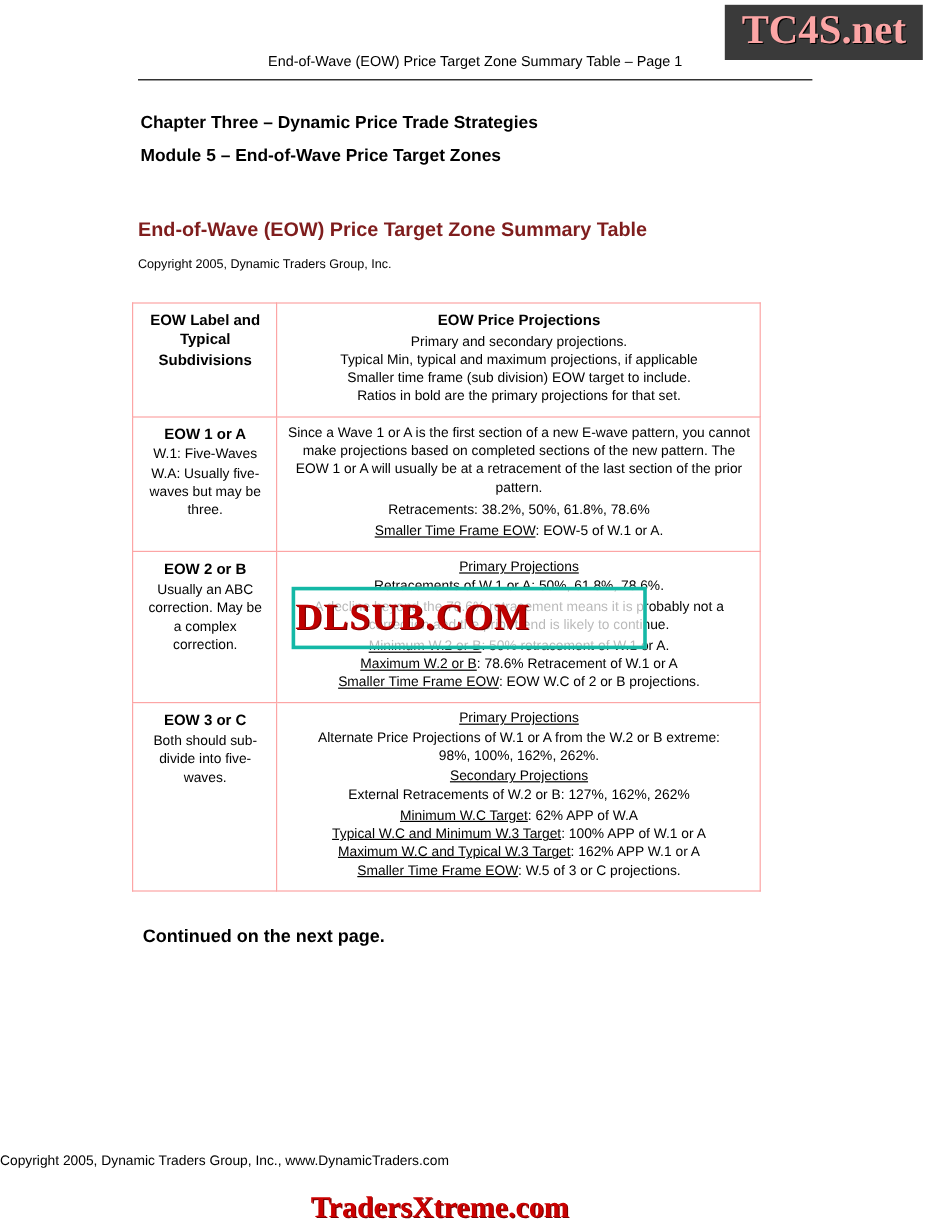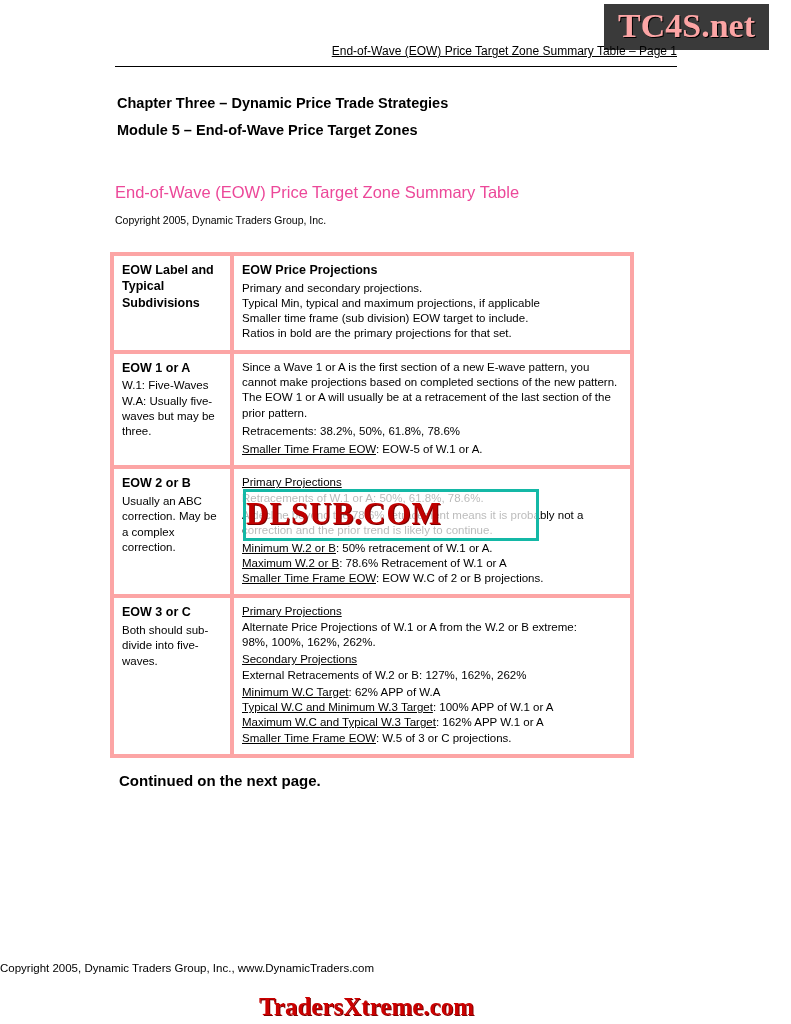--- a/index.html
+++ b/index.html
@@ -31,23 +31,22 @@
     text-shadow: 1px 1px 0 #000;
     line-height: 1.05;
   }
 
   
   .page-header {
     position: absolute;
     top: 44px;
     left: 115px;
     width: 562px;
-    text-align: right;
+    text-align: center;
     font-size: 12px;
-    text-decoration: underline;
   }
   .header-rule {
     position: absolute;
     top: 66px;
     left: 115px;
     width: 562px;
     border-bottom: 1px solid #000;
   }
 
   
@@ -58,45 +57,46 @@
     font-weight: bold;
   }
   .chapter-line { top: 95px; }
   .module-line  { top: 122px; }
 
   .doc-title {
     position: absolute;
     left: 115px;
     top: 183px;
     font-size: 16.5px;
-    font-weight: normal;
-    color: #ec4899;
+    font-weight: bold;
+    color: #7f1d1d;
   }
   .copyright-small {
     position: absolute;
     left: 115px;
     top: 214px;
     font-size: 10.5px;
   }
 
   
   .eow-table {
     position: absolute;
     left: 110px;
     top: 252px;
     width: 524px;
     border-collapse: collapse;
     table-layout: fixed;
     font-size: 11.5px;
   }
   .eow-table td {
-    border: 4px solid #fca5a5;
+    border: 1px solid #fca5a5;
     vertical-align: top;
     padding: 6px 7px 8px 8px;
     line-height: 1.33;
+    text-align: center;
   }
   .col-label { width: 120px; }
   .cell-head-bold {
     font-weight: bold;
     font-size: 12.5px;
     display: block;
     margin-bottom: 2px;
   }
   .cell-head-bold.multi { line-height: 1.3; }
   .row-line { display: block; }

